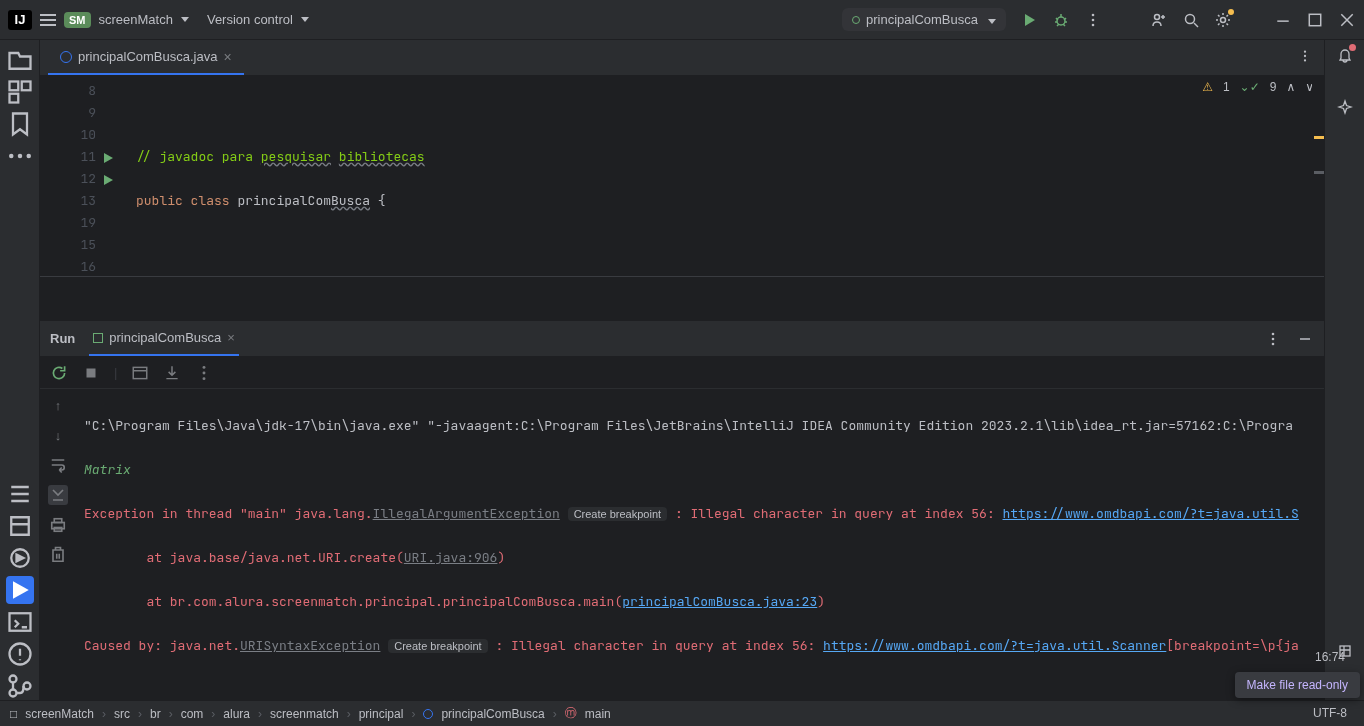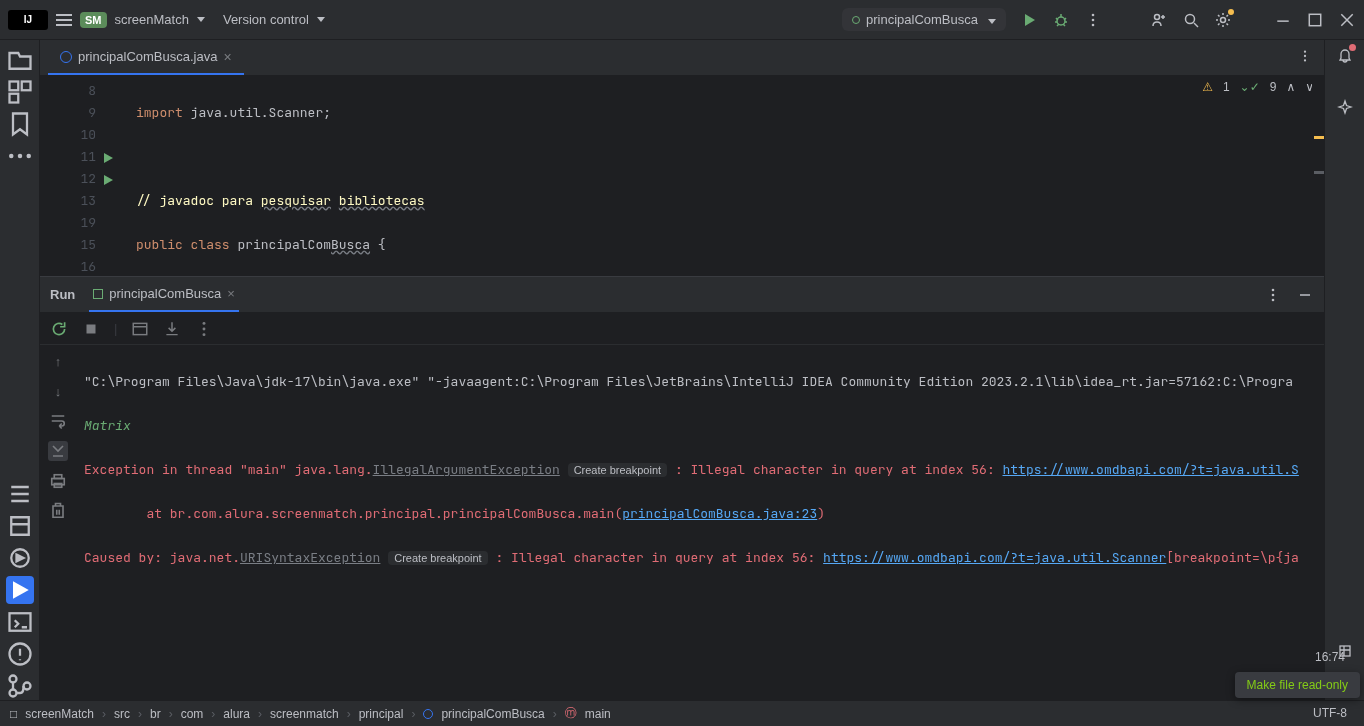--- a/index.html
+++ b/index.html
@@ -19,21 +19,21 @@
   background: #2b2d30;
   display: flex;
   align-items: center;
   padding: 0 8px;
   border-bottom: 1px solid #1e1f22;
 }
 .titlebar .left-group { display: flex; align-items: center; gap: 8px; }
 .titlebar .right-group { margin-left: auto; display: flex; align-items: center; gap: 14px; }
 .icon-btn { width: 18px; height: 18px; display: inline-flex; align-items: center; justify-content: center; color: #bcbec4; cursor: pointer; }
 .icon-btn svg { width: 16px; height: 16px; }
-.logo-box { width: 40px; height: 20px; background: #000; border-radius: 3px; display: flex; align-items: center; justify-content: center; font-weight: bold; font-size: 10px; color: #fff; }
+.logo-box { width: 24px; height: 20px; background: #000; border-radius: 3px; display: flex; align-items: center; justify-content: center; font-weight: bold; font-size: 13px; color: #fff; }
 .hamburger { display: flex; flex-direction: column; gap: 3px; cursor: pointer; }
 .hamburger span { width: 16px; height: 2px; background: #bcbec4; }
 .project-badge { background: #5b8c5a; color: #fff; padding: 2px 5px; border-radius: 4px; font-size: 11px; font-weight: 600; }
 .titlebar-text { color: #bcbec4; font-size: 13px; display: flex; align-items: center; gap: 4px; }
 .chevron-down::after { content: ""; display: inline-block; border-left: 4px solid transparent; border-right: 4px solid transparent; border-top: 5px solid #bcbec4; margin-left: 4px; }
 .run-config { display: flex; align-items: center; gap: 6px; background: #333438; padding: 4px 10px; border-radius: 6px; }
 .run-config .dot { width: 8px; height: 8px; border: 1.5px solid #6aab73; border-radius: 50%; }
 .play-icon { color: #6aab73; }
 .bug-icon { color: #6aab73; }
 .gear-dot { position: relative; }
@@ -52,31 +52,31 @@
 .editor-tab .close-x { color: #7a7c80; cursor: pointer; font-size: 14px; }
 .editor-tabs .more { margin-left: auto; padding-right: 12px; color: #bcbec4; cursor: pointer; }
 
 .editor-body { flex: 1; display: flex; overflow: hidden; background: #1e1f22; position: relative; }
 .gutter { width: 66px; background: #1e1f22; color: #4b5059; text-align: right; padding-right: 10px; font-family: "JetBrains Mono", Consolas, monospace; font-size: 13px; line-height: 22px; padding-top: 4px; position: relative; }
 .gutter .ln { height: 22px; position: relative; }
 .gutter .run-gutter { position: absolute; right: -18px; top: 3px; color: #6aab73; }
 .run-gutter svg { width: 12px; height: 12px; }
 .code { flex: 1; font-family: "JetBrains Mono", Consolas, monospace; font-size: 13px; line-height: 22px; padding-top: 4px; padding-left: 30px; white-space: pre; overflow: hidden; }
 .kw { color: #cf8e6d; }
-.cmt { color: #fef9c3; }
+.cmt { color: #84cc16; }
 .wavy { text-decoration: underline wavy #7a7e85; }
 .code-line { height: 22px; }
 .inspections { position: absolute; top: 4px; right: 10px; display: flex; align-items: center; gap: 10px; color: #bcbec4; font-size: 12px; }
 .insp-warn { color: #f5bd4f; }
 .insp-ok { color: #6aab73; }
 .overview-ruler { width: 12px; background: #1e1f22; position: relative; }
 .overview-ruler .mark { position: absolute; right: 0; width: 10px; height: 3px; background: #f5bd4f; }
 
 .run-panel { height: 395px; background: #1e1f22; border-top: 1px solid #393b40; display: flex; flex-direction: column; }
-.run-tabs { height: 36px; background: #2b2d30; display: flex; align-items: center; padding: 0 10px; gap: 14px; border-bottom: 1px solid #1e1f22; }
+.run-tabs { height: 36px; background: #2b2d30; display: flex; align-items: center; padding: 0 10px; gap: 14px; border-bottom: 1px solid #1e1f22; margin-top: 44px; }
 .run-tabs .lbl { font-weight: 600; }
 .run-tabs .run-tab-item { display: flex; align-items: center; gap: 6px; height: 100%; border-bottom: 2px solid #3574f0; padding: 0 4px; }
 .run-tabs .run-tab-item .sq { width: 10px; height: 10px; border: 1.5px solid #6aab73; }
 .run-tabs .close-x { color: #7a7c80; cursor: pointer; }
 .run-tabs .rt-right { margin-left: auto; display: flex; gap: 14px; align-items: center; }
 
 .run-toolbar { height: 32px; display: flex; align-items: center; padding: 0 10px; gap: 14px; border-bottom: 1px solid #2b2d30; color: #7a7c80; }
 .run-toolbar .rt-icon { width: 18px; height: 18px; display: flex; align-items: center; justify-content: center; cursor: pointer; }
 
 .run-body { flex: 1; display: flex; overflow: hidden; }
@@ -91,21 +91,21 @@
 
 .right-toolbar { width: 40px; background: #2b2d30; border-left: 1px solid #1e1f22; display: flex; flex-direction: column; align-items: center; padding-top: 6px; gap: 14px; }
 .right-toolbar .bell { position: relative; color: #bcbec4; }
 .right-toolbar .bell::after { content: ""; position: absolute; top: -2px; right: -2px; width: 7px; height: 7px; background: #e06c75; border-radius: 50%; }
 
 .statusbar { height: 26px; background: #2b2d30; border-top: 1px solid #1e1f22; display: flex; align-items: center; padding: 0 10px; font-size: 12px; gap: 8px; }
 .statusbar .bc-item { color: #bcbec4; }
 .statusbar .bc-sep { color: #5a5d63; }
 .statusbar .sb-right { margin-left: auto; display: flex; align-items: center; gap: 14px; flex-direction: column; }
 .statusbar .branch-icon { color: #e06c75; }
-.readonly-tip { position: absolute; bottom: 28px; right: 4px; background: #393b40; color: #84cc16; padding: 6px 12px; border-radius: 4px; font-size: 12px; box-shadow: 0 2px 8px rgba(0,0,0,.4); }
+.readonly-tip { position: absolute; bottom: 28px; right: 4px; background: #393b40; color: #c4b5fd; padding: 6px 12px; border-radius: 4px; font-size: 12px; box-shadow: 0 2px 8px rgba(0,0,0,.4); }
 .file-circle { width: 10px; height: 10px; border: 1.5px solid #3574f0; border-radius: 50%; display: inline-block; }
 </style>
 </head>
 <body>
 
 <div class="titlebar">
   <div class="left-group">
     <span class="logo-box">IJ</span>
     <span class="hamburger">
         <span></span>
@@ -275,21 +275,20 @@
         <div class="ln"><span>12</span><span class="run-gutter"><svg viewBox="0 0 12 12" fill="currentColor">
                 <path d="M2 1l9 5-9 5z"></path>
               </svg></span></div>
         <div class="ln">13</div>
         <div class="ln">19</div>
         <div class="ln">15</div>
         <div class="ln">16</div>
 
       </div>
       <div class="code">
-<div class="code-line"><span class="kw">import</span><span> java.util.Scanner;</span></div>
 <div class="code-line"></div>
 <div class="code-line"><span class="cmt">// javadoc para </span><span class="cmt wavy">pesquisar</span><span class="cmt"> </span><span class="cmt wavy">bibliotecas</span></div>
 <div class="code-line"><span class="kw">public class </span><span>principalCom</span><span class="wavy">Busca</span><span> {</span></div>
 
 
 
 
 
 
       </div>
@@ -385,20 +384,21 @@
           <span class="rl-icon">
               <svg viewBox="0 0 16 16" fill="none" stroke="currentColor" stroke-width="1.3">
                 <path d="M4 4h8v9H4zM6 4V2h4v2M7 7v4M9 7v4"></path>
               </svg>
             </span>
         </div>
         <div class="console">
 <div>"C:\Program Files\Java\jdk-17\bin\java.exe" "-javaagent:C:\Program Files\JetBrains\IntelliJ IDEA Community Edition 2023.2.1\lib\idea_rt.jar=57162:C:\Progra</div>
 <div class="usr">Matrix</div>
 <div><span class="err">Exception in thread "main" java.lang.</span><span class="dim">IllegalArgumentException</span> <span class="bp">Create breakpoint</span> <span class="err">: Illegal character in query at index 56: </span><span class="link">https://www.omdbapi.com/?t=java.util.S</span></div>
+<div><span class="err">	at java.base/java.net.URI.create(</span><span class="dim">URI.java:906</span><span class="err">)</span></div>
 <div><span class="err">	at br.com.alura.screenmatch.principal.principalComBusca.main(</span><span class="link">principalComBusca.java:23</span><span class="err">)</span></div>
 <div><span class="err">Caused by: java.net.</span><span class="dim">URISyntaxException</span> <span class="bp">Create breakpoint</span> <span class="err">: Illegal character in query at index 56: </span><span class="link">https://www.omdbapi.com/?t=java.util.Scanner</span><span class="err">[breakpoint=\p{ja</span></div>
 
 
 
 
 
 
 
         </div>

